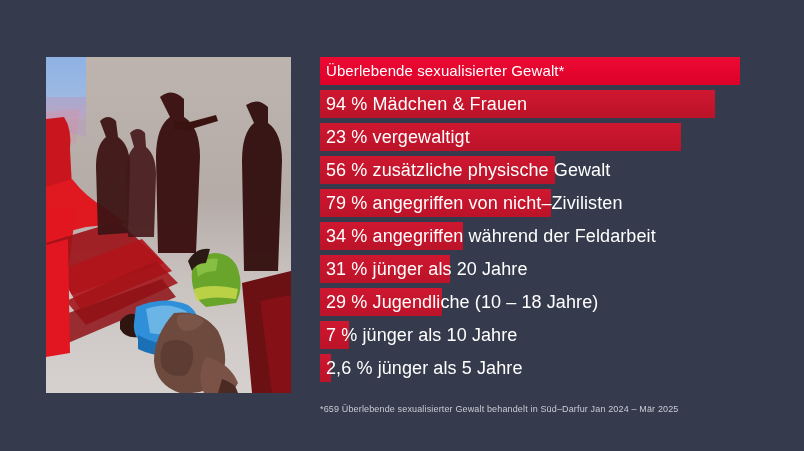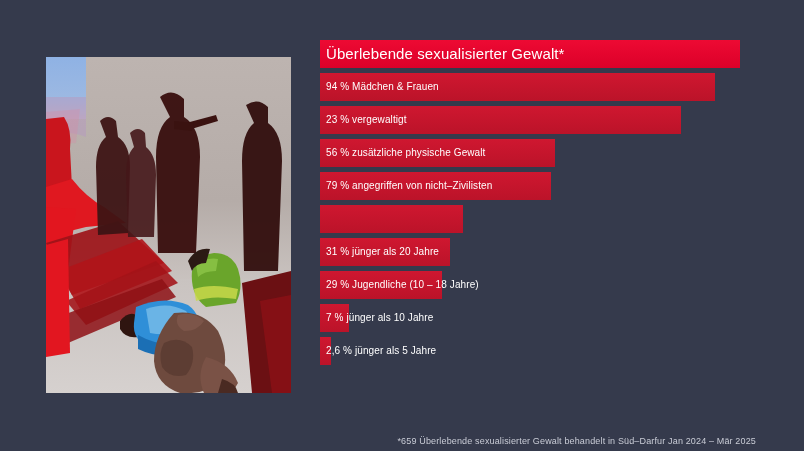--- a/index.html
+++ b/index.html
@@ -27,21 +27,21 @@
     height: 336px;
     overflow: hidden;
     background: #b9b1ad;
   }
   #illustration svg { display: block; width: 245px; height: 336px; }
 
   
   #bars {
     position: absolute;
     left: 320px;
-    top: 40px;
+    top: 57px;
     width: 440px;
     text-align: right;
   }
   .bar-row {
     position: relative;
     height: 28px;
     margin-bottom: 5px;
   }
   .bar-fill {
     position: absolute;
@@ -56,37 +56,35 @@
     background-image: linear-gradient(180deg, #ed0a33 0%, #dc0029 100%);
   }
   .bar-label {
     position: absolute;
     left: 6px;
     top: 0;
     height: 28px;
     line-height: 28px;
     white-space: nowrap;
     color: #ffffff;
-    font-size: 10px;
+    font-size: 18px;
     letter-spacing: 0.1px;
   }
   .bar-row.headline .bar-label { font-size: 15px; }
 
   
   #footnote {
     position: absolute;
     left: 320px;
     top: 404px;
     width: 436px;
-    text-align: right;
     color: #c9ccd6;
     font-size: 9px;
     letter-spacing: 0.15px;
     white-space: nowrap;
-    margin-top: 32px;
   }
 </style>
 </head>
 <body>
 
 <div id="infographic">
 
   <div id="illustration">
     <svg viewBox="0 0 245 336" preserveAspectRatio="none">
       <defs>
@@ -170,20 +168,21 @@
       <div class="bar-row">
         <div class="bar-fill" style="width: 235.2px;"></div>
         <div class="bar-label">56 % zusätzliche physische Gewalt</div>
       </div>
       <div class="bar-row">
         <div class="bar-fill" style="width: 231px;"></div>
         <div class="bar-label">79 % angegriffen von nicht–Zivilisten</div>
       </div>
       <div class="bar-row">
         <div class="bar-fill" style="width: 142.8px;"></div>
+        <div class="bar-label">34 % angegriffen während der Feldarbeit</div>
       </div>
       <div class="bar-row">
         <div class="bar-fill" style="width: 130.2px;"></div>
         <div class="bar-label">31 % jünger als 20 Jahre</div>
       </div>
       <div class="bar-row">
         <div class="bar-fill" style="width: 121.8px;"></div>
         <div class="bar-label">29 % Jugendliche (10 – 18 Jahre)</div>
       </div>
       <div class="bar-row">

